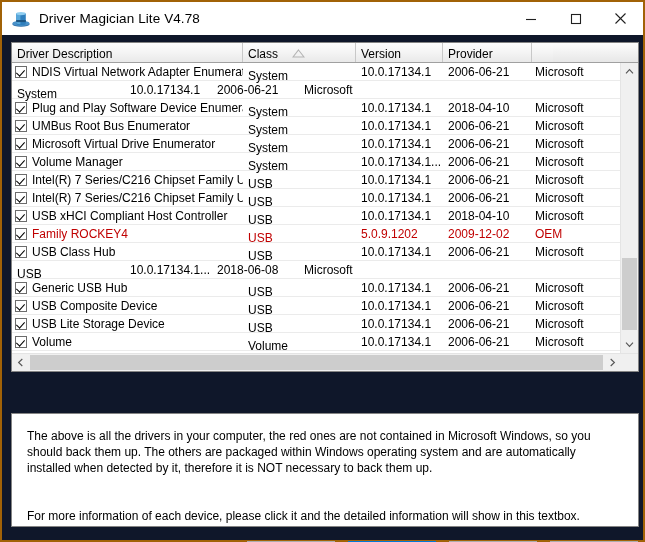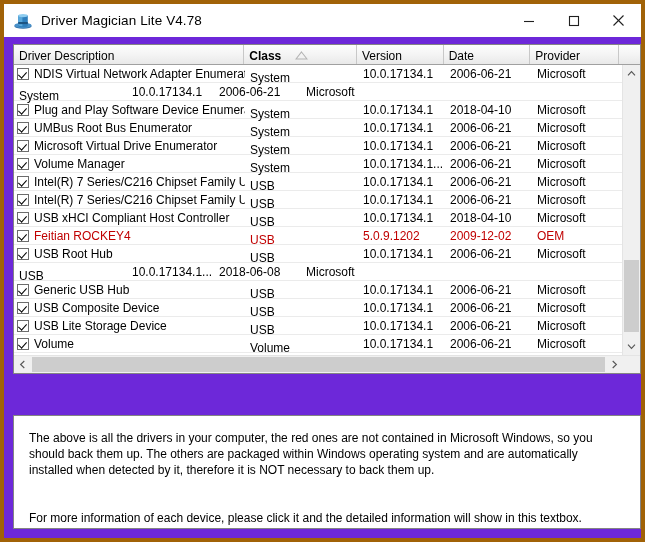--- a/index.html
+++ b/index.html
@@ -13,21 +13,21 @@
     font-family: "Liberation Sans", sans-serif;
     background: #ffffff;
   }
 
   
   #window {
     position: relative;
     width: 645px;
     height: 542px;
     box-sizing: border-box;
-    border: 4px solid #a16207;
+    border: 2px solid #a16207;
     background: #f0f0f0;
     display: flex;
     flex-direction: column;
   }
 
   
   #titlebar {
     height: 33px;
     min-height: 33px;
     background: #ffffff;
@@ -66,21 +66,21 @@
     justify-content: center;
     background: transparent;
     border: none;
     padding: 0;
   }
   .winbtn svg { display:block; }
 
   
   #client {
     flex: 1 1 auto;
-    background: #6d28d9;
+    background: #0f172a;
     position: relative;
     padding: 18px;
   }
 
   
   #list-wrap {
     position: absolute;
     left: 9px;
     top: 7px;
     width: 628px;
@@ -106,21 +106,21 @@
     box-sizing: border-box;
     border-right: 1px solid #c8c8c8;
     padding: 2px 0 0 5px;
     display: flex;
     align-items: center;
     overflow: hidden;
     white-space: nowrap;
     background: linear-gradient(to bottom,#fdfdfd 0%,#f4f4f4 50%,#e9e9e9 100%);
   }
   .hcell.c0 { width: 231px; }
-  .hcell.c1 { width: 113px; font-weight: bold; }
+  .hcell.c1 { width: 113px; }
   .hcell.c2 { width: 87px; }
   .hcell.c3 { width: 87px; }
   .hcell.c4 { width: 88px; border-right: none; }
   .sort-ind {
     margin-left: 14px;
     display: inline-block;
   }
   #header-scroll-cap {
     width: 21px;
     background: linear-gradient(to bottom,#fdfdfd 0%,#f4f4f4 50%,#e9e9e9 100%);
@@ -353,23 +353,20 @@
           <span>Class</span>
           <span class="sort-ind">
             <svg width="13" height="9" viewBox="0 0 13 9">
               <path d="M6.5 1 L12 8 L1 8 Z" fill="none" stroke="#b4b4b4" stroke-width="1.1"></path>
             </svg>
           </span>
         </div>
         <div class="hcell c2">
           <span>Version</span>
         </div>
-        <div class="hcell c3">
-          <span>Date</span>
-        </div>
         <div class="hcell c4">
           <span>Provider</span>
         </div>
         <div id="header-scroll-cap"></div>
       </div>
 
       <div id="rows-area">
         <div id="rows">
             <div class="row">
               <div class="cell c0">
@@ -453,31 +450,31 @@
                 <span>USB xHCI Compliant Host Controller</span>
               </div>
               <div class="cell c1">USB</div>
               <div class="cell c2">10.0.17134.1</div>
               <div class="cell c3">2018-04-10</div>
               <div class="cell c4">Microsoft</div>
             </div>
             <div class="row red">
               <div class="cell c0">
                 <span class="chk"></span>
-                <span>Feitian ROCKEY4</span>
+                <span>Family ROCKEY4</span>
               </div>
               <div class="cell c1">USB</div>
               <div class="cell c2">5.0.9.1202</div>
               <div class="cell c3">2009-12-02</div>
               <div class="cell c4">OEM</div>
             </div>
             <div class="row">
               <div class="cell c0">
                 <span class="chk"></span>
-                <span>USB Root Hub</span>
+                <span>USB Class Hub</span>
               </div>
               <div class="cell c1">USB</div>
               <div class="cell c2">10.0.17134.1</div>
               <div class="cell c3">2006-06-21</div>
               <div class="cell c4">Microsoft</div>
             </div>
             <div class="row">
               <div class="cell c1">USB</div>
               <div class="cell c2">10.0.17134.1...</div>
               <div class="cell c3">2018-06-08</div>

